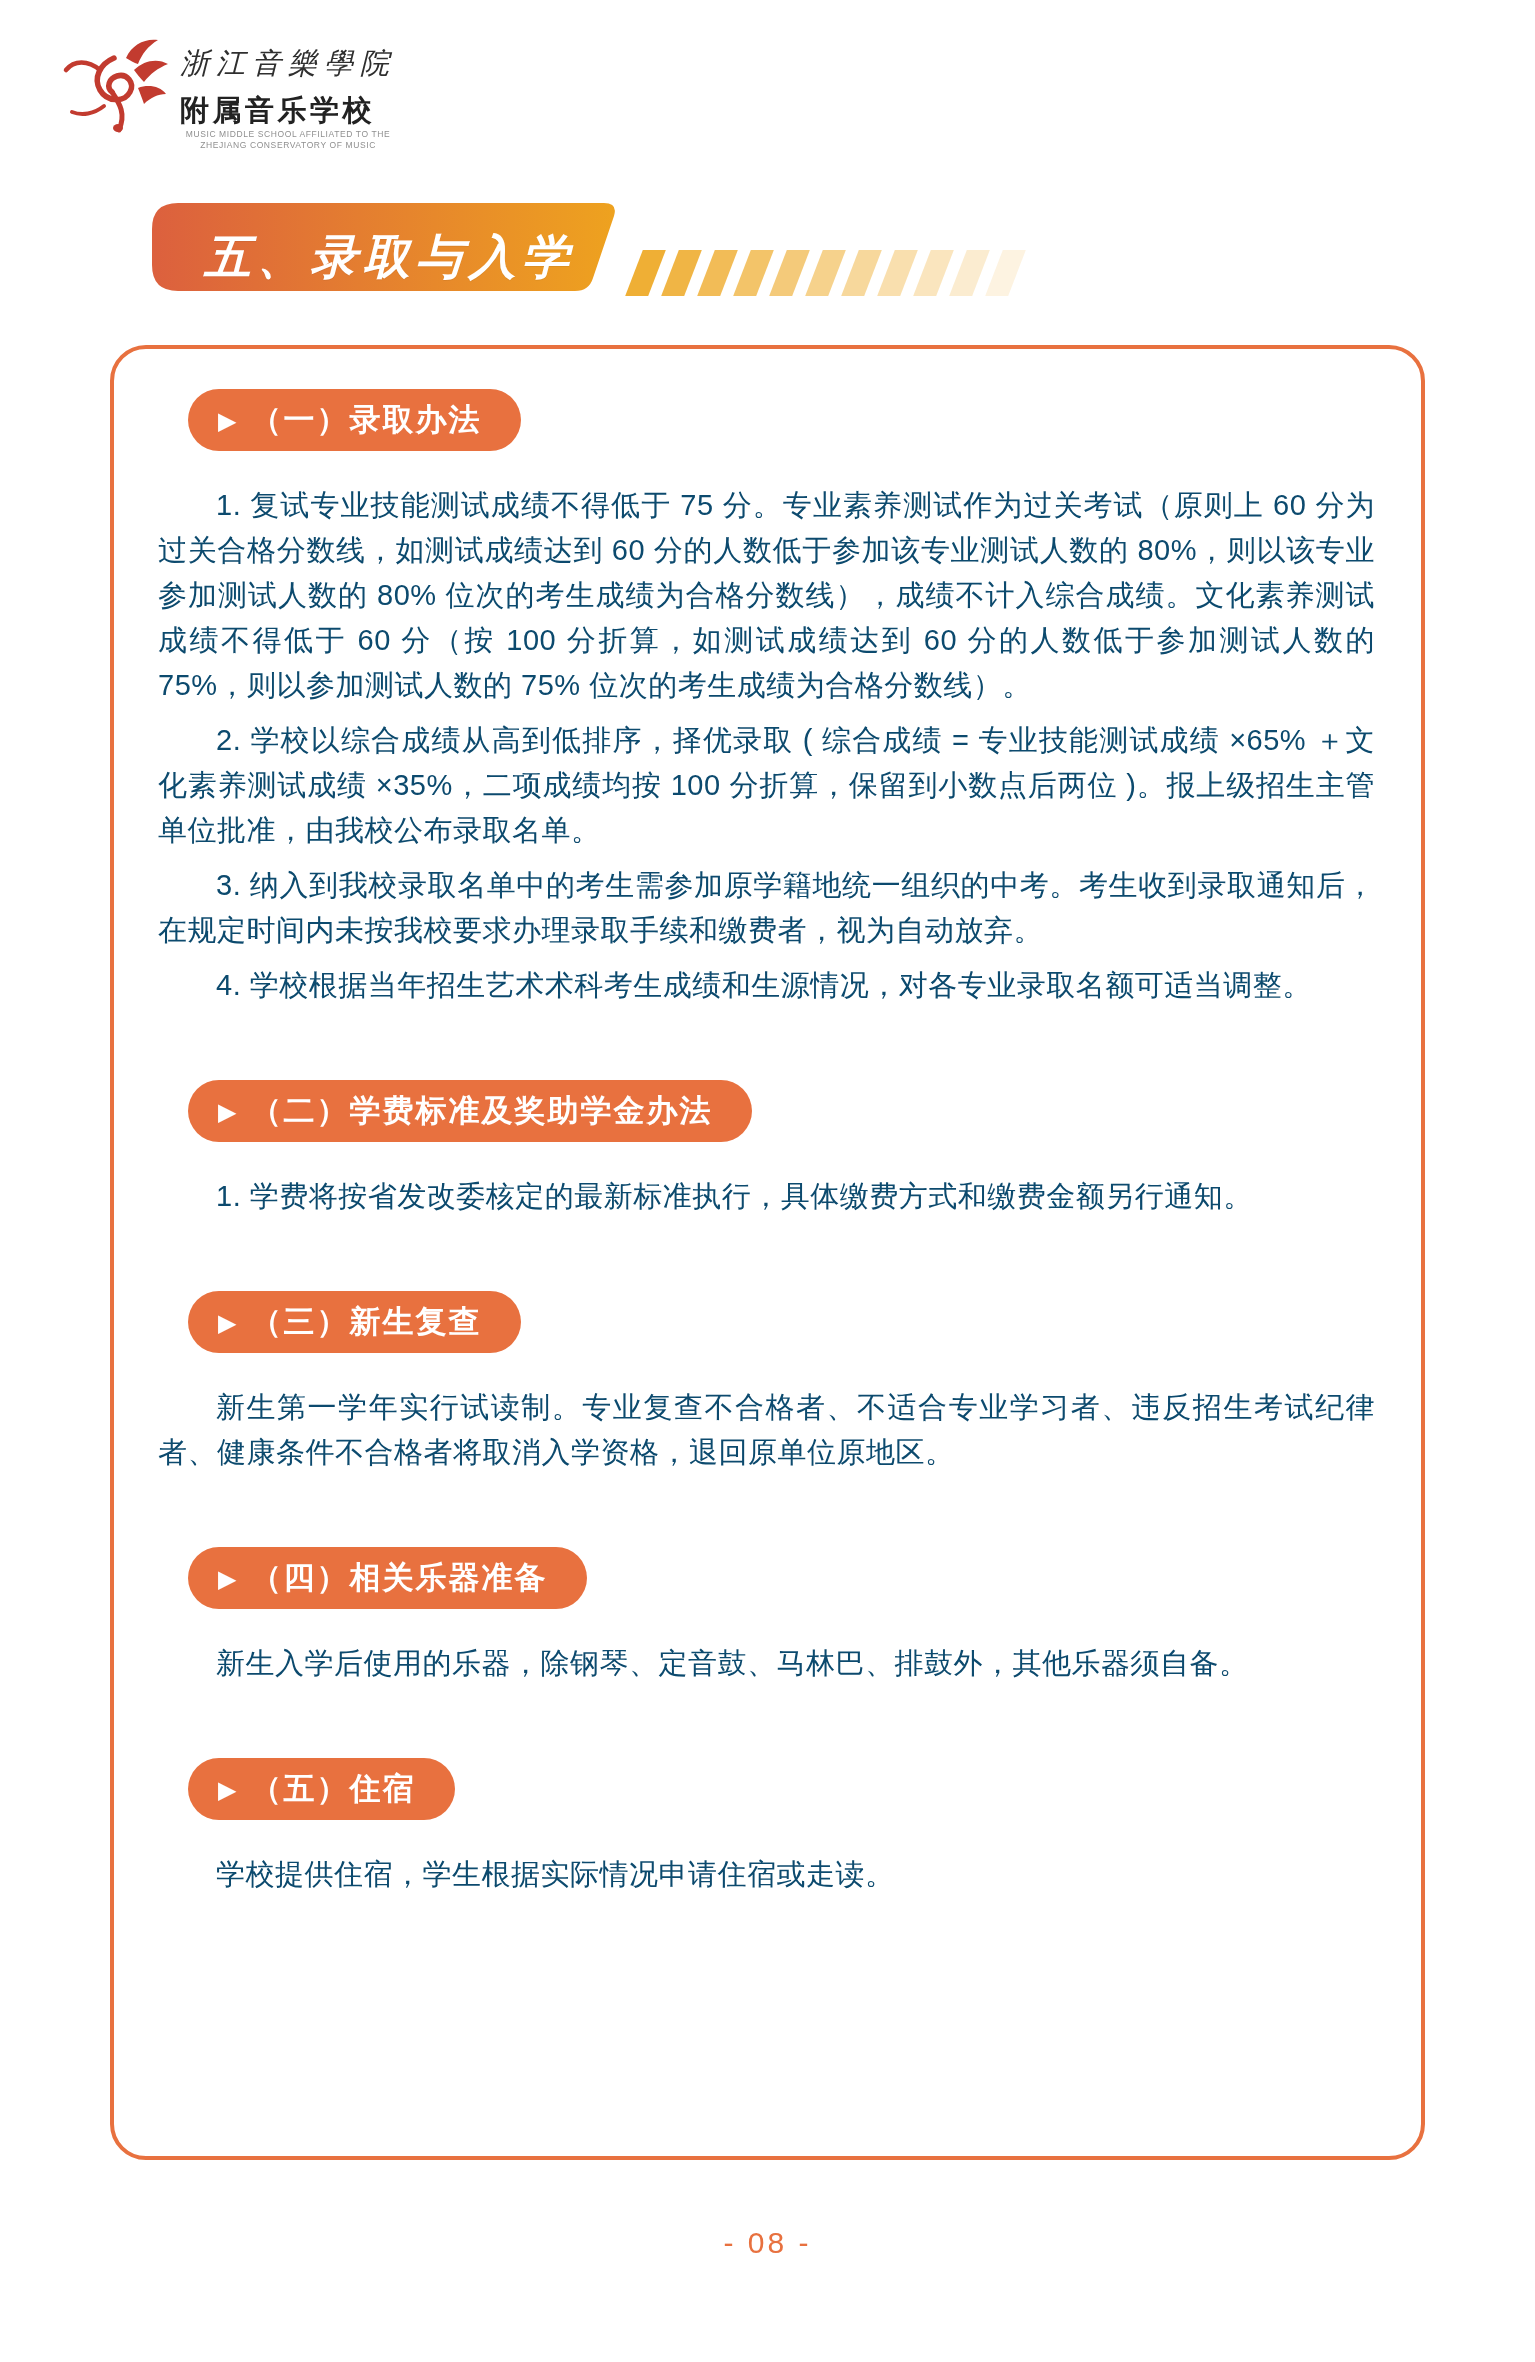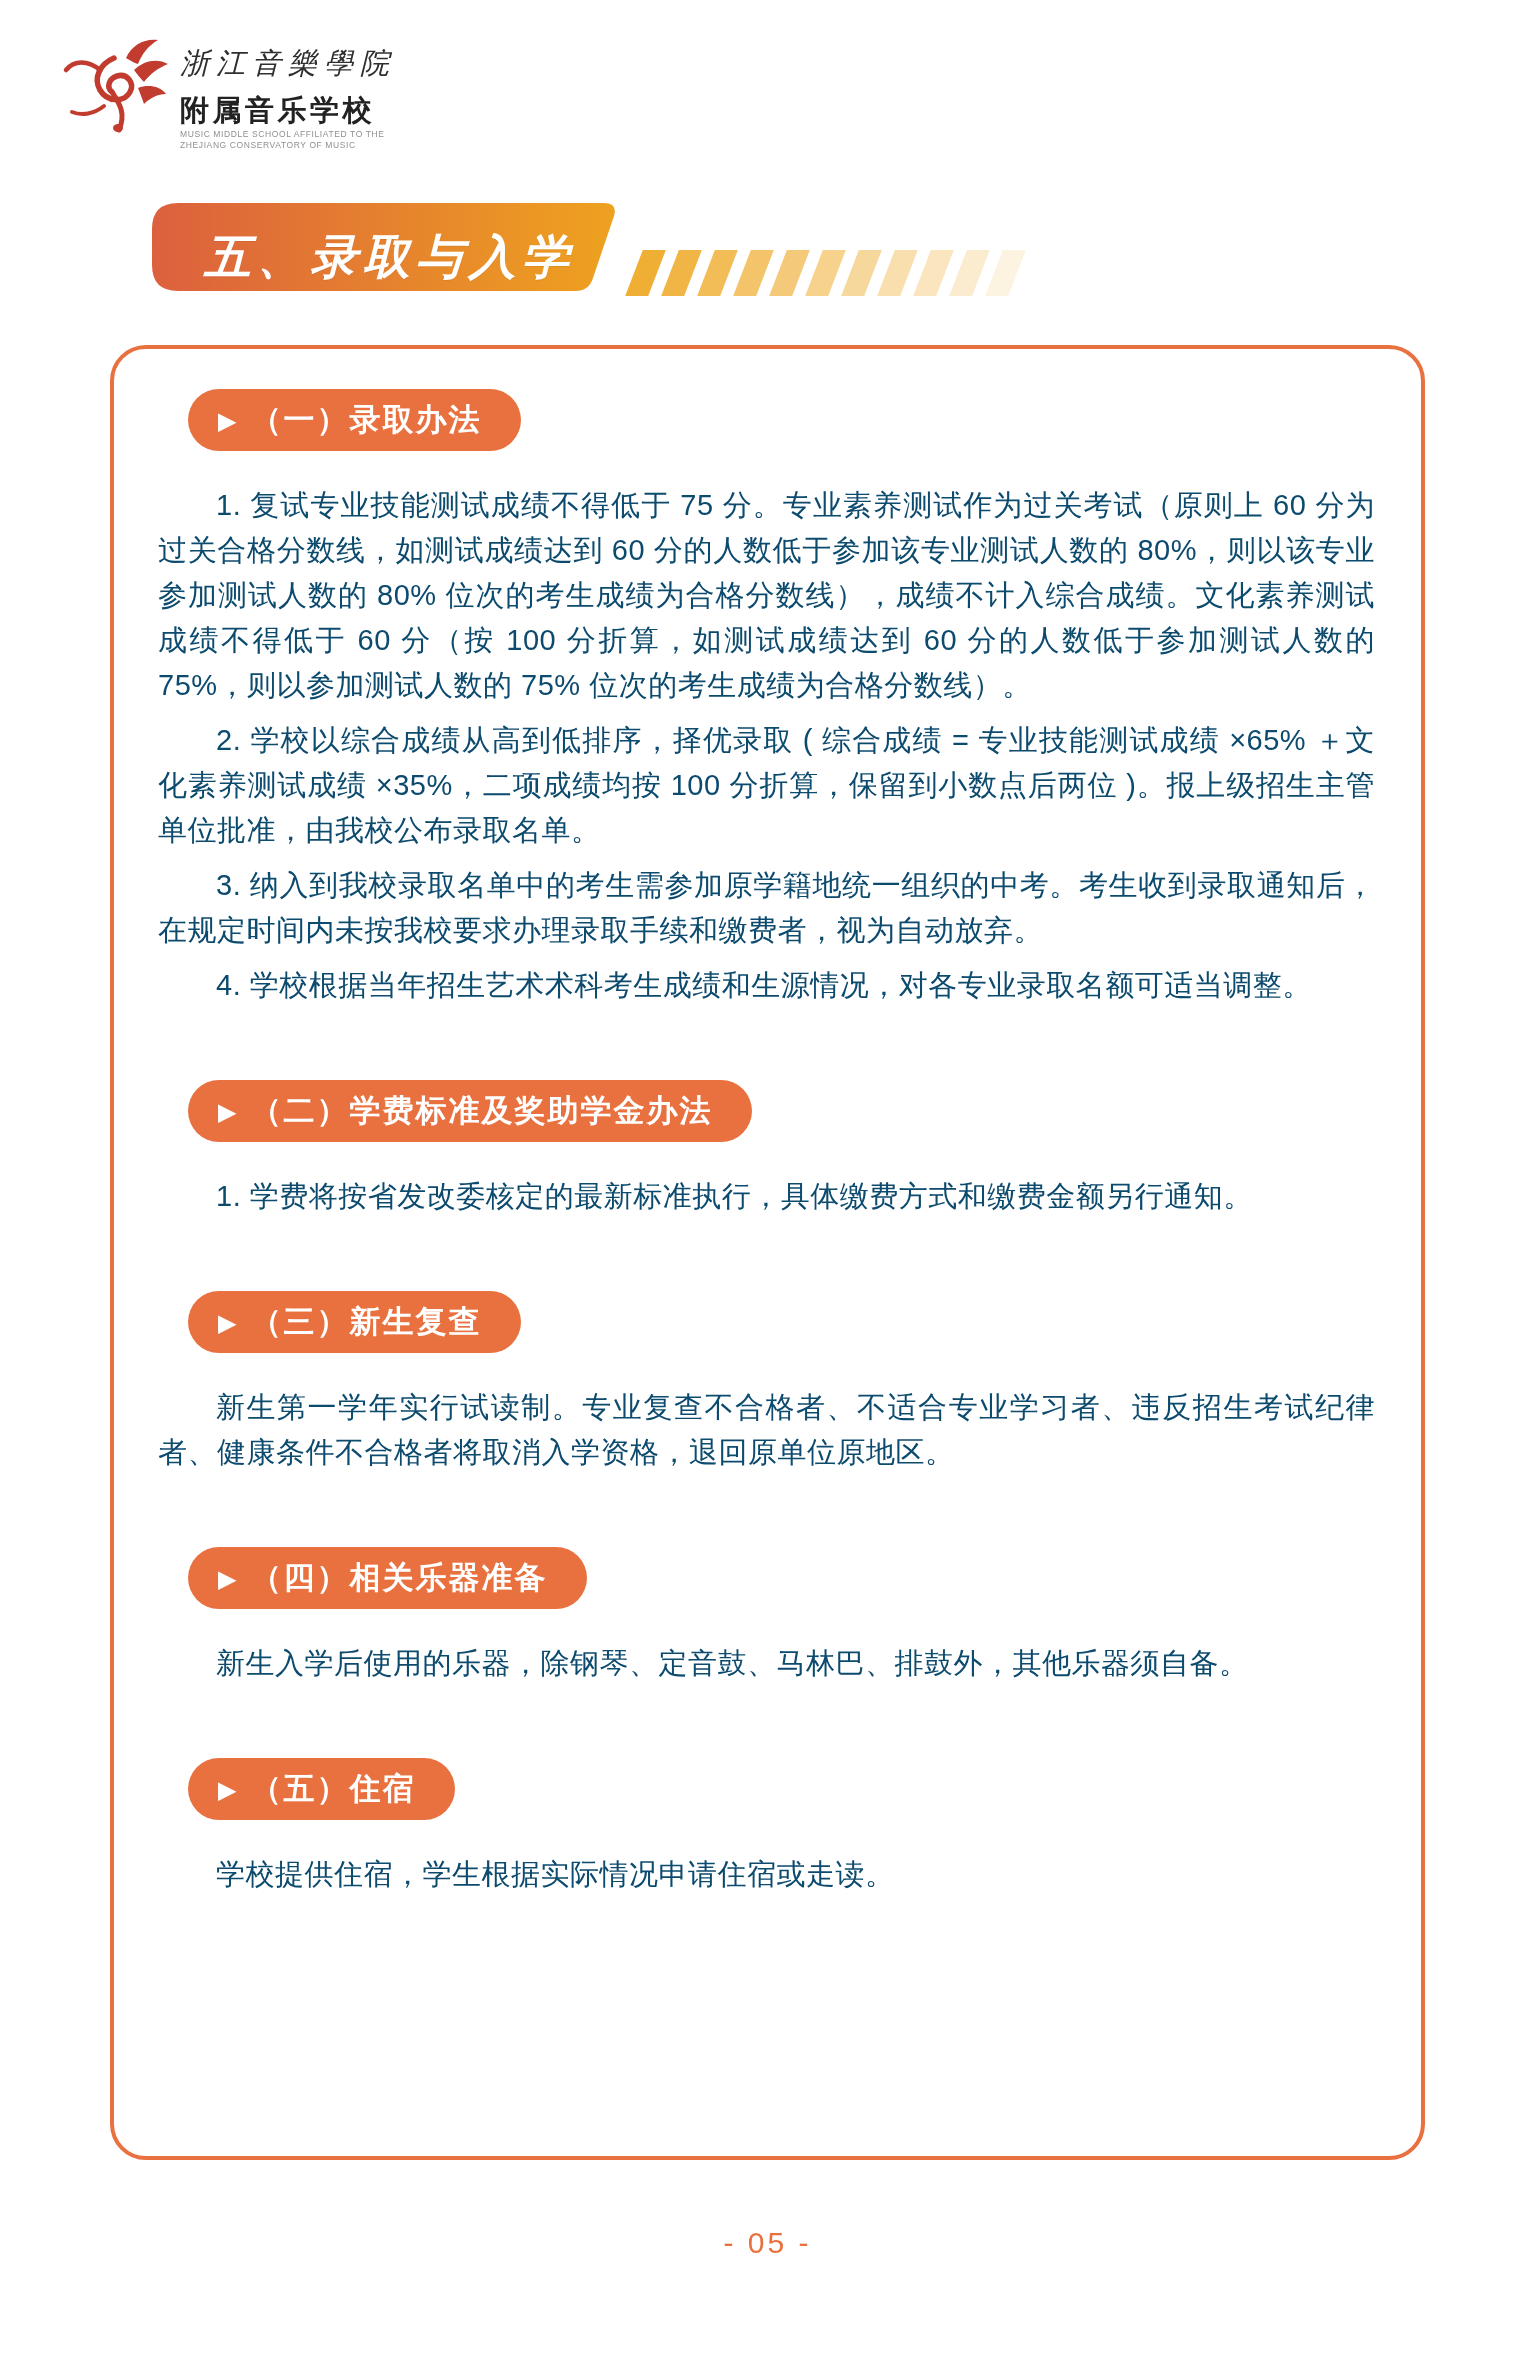--- a/index.html
+++ b/index.html
@@ -11,21 +11,21 @@
 
   
   .logo{position:absolute;left:60px;top:36px;display:flex;align-items:flex-start;}
   .logo-mark{width:112px;height:98px;flex:0 0 auto;}
   .logo-text{margin-left:8px;padding-top:12px;}
   .logo-calli{
     font-family:"Liberation Serif","DejaVu Serif",serif;
     font-style:italic;font-weight:normal;font-size:29px;color:#2f2f2f;letter-spacing:7px;line-height:1.1;
   }
   .logo-cn{font-size:29px;font-weight:bold;color:#222;letter-spacing:3.5px;margin-top:14px;line-height:1.15;}
-  .logo-en{font-size:8.5px;color:#8f8f8f;letter-spacing:.6px;line-height:1.3;margin-top:2px;}
+  .logo-en{font-size:8.5px;color:#8f8f8f;letter-spacing:.6px;line-height:1.3;margin-top:2px;text-align:center;}
 
   
   .banner-wrap{position:absolute;left:152px;top:203px;width:800px;height:90px;}
   .banner-shape{position:absolute;left:0;top:0;}
   .banner-title{
     position:absolute;left:52px;top:0;height:108px;display:flex;align-items:center;
     font-size:47px;font-weight:bold;font-style:italic;color:#ffffff;letter-spacing:6px;
     text-shadow:0 1px 0 rgba(0,0,0,.06);
   }
   .stripes{position:absolute;left:482px;top:47px;display:flex;gap:13px;}
@@ -161,13 +161,13 @@
       <span class="tri">▶</span>
       <span>（五）住宿</span>
     </div>
     <div class="body-text">
       <p>学校提供住宿，学生根据实际情况申请住宿或走读。</p>
     </div>
   </div>
 
 </div>
 
-<div class="page-num">- 05 -</div>
+<div class="page-num">- 08 -</div>
 
 </body></html>

